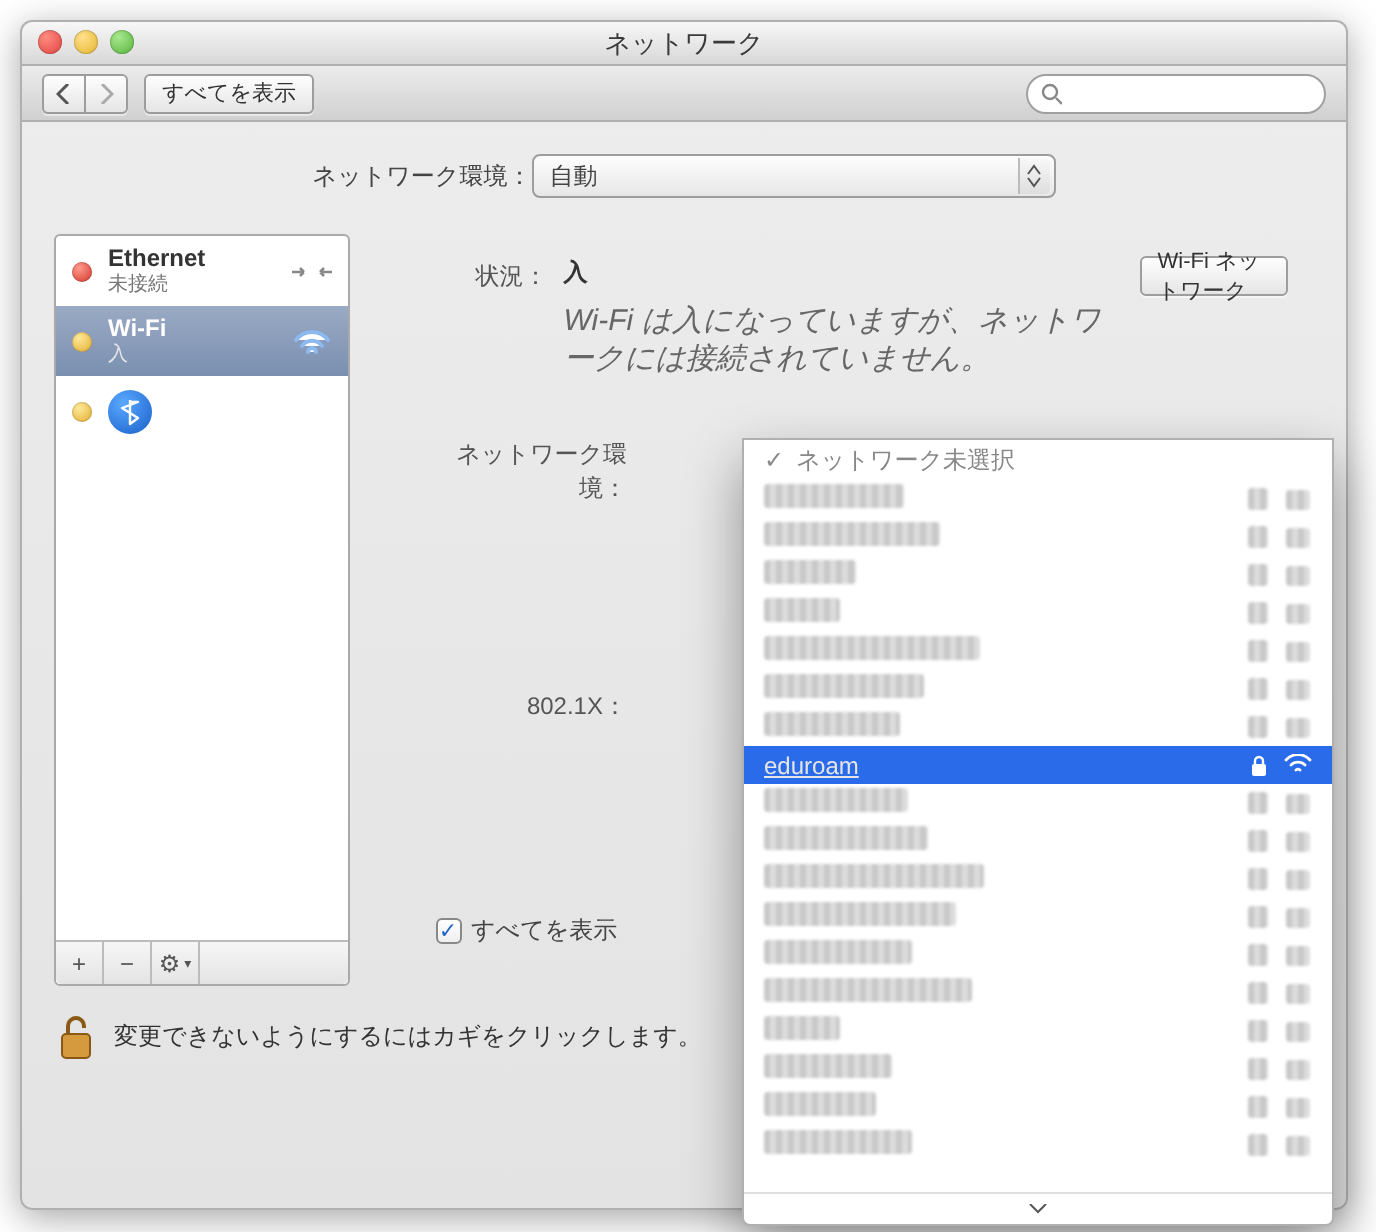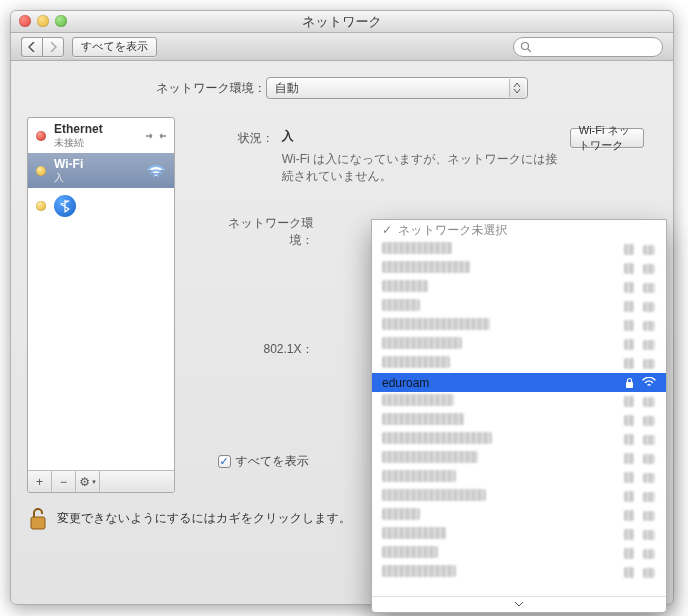--- a/index.html
+++ b/index.html
@@ -139,21 +139,21 @@
   .main-inner {
     border:1px solid transparent; 
     height: 376px;
     position:relative;
     padding: 10px 12px;
   }
   .status-row { display:flex; align-items:flex-start; gap:8px; }
   .label-col { width:96px; text-align:right; color:#555; padding-top:2px; }
   .status-val { font-weight:bold; }
   .wifi-btn { margin-left:auto; }
-  .status-desc { font-size:12px; color:#666; margin-top:6px; width:280px; }
+  .status-desc { font-size:15px; color:#666; margin-top:6px; width:280px;font-style:italic; }
   .netname-row { margin-top:28px; display:flex; align-items:center; gap:8px; }
   .dot1x-row { margin-top:90px; display:flex; align-items:center; gap:8px; }
   .menubar-row { margin-top:92px; display:flex; align-items:center; gap:5px; color:#444; }
   .help-btn {
     width:22px;height:22px;border:1px solid #9d9d9d;border-radius:50%;
     background:linear-gradient(#fff,#e4e4e4);
     display:flex;align-items:center;justify-content:center;
     margin-left:auto; font-weight:bold; color:#555;
   }
   .lock-row { display:flex; align-items:center; gap:8px; margin-top:12px; }
@@ -180,21 +180,21 @@
     font-size:12px;
   }
   .dd-list { flex:1; overflow:hidden; }
   .dd-item {
     height:19px; display:flex; align-items:center; padding:0 10px;
     gap:6px;
     user-select:none;
   }
   .dd-item .nm { flex:1; font-size:12px; color:#333;}
   .dd-item.sel { background:#2a6bea; color:#fff; }
-  .dd-item.sel .nm { color:#0f172a; }
+  .dd-item.sel .nm { color:#e5e5e5;text-decoration:underline; }
   .blurbar { display:inline-block; height:12px; border-radius:2px;
     background:repeating-linear-gradient(90deg,#c8c8c8 0 3px,#dcdcdc 3px 6px);
     filter: blur(0.8px);
   }
   .dd-item .ic { width:14px;display:flex;justify-content:center; }
   .dd-foot { height:16px; display:flex;justify-content:center;align-items:center; color:#666; border-top:1px solid #e0e0e0; }
   .chkbox { width:13px;height:13px;border:1px solid #888;border-radius:3px;background:linear-gradient(#fff,#eee);display:inline-flex;align-items:center;justify-content:center;color:#2363c7;font-size:11px; }
 </style>
 </head>
 <body>

